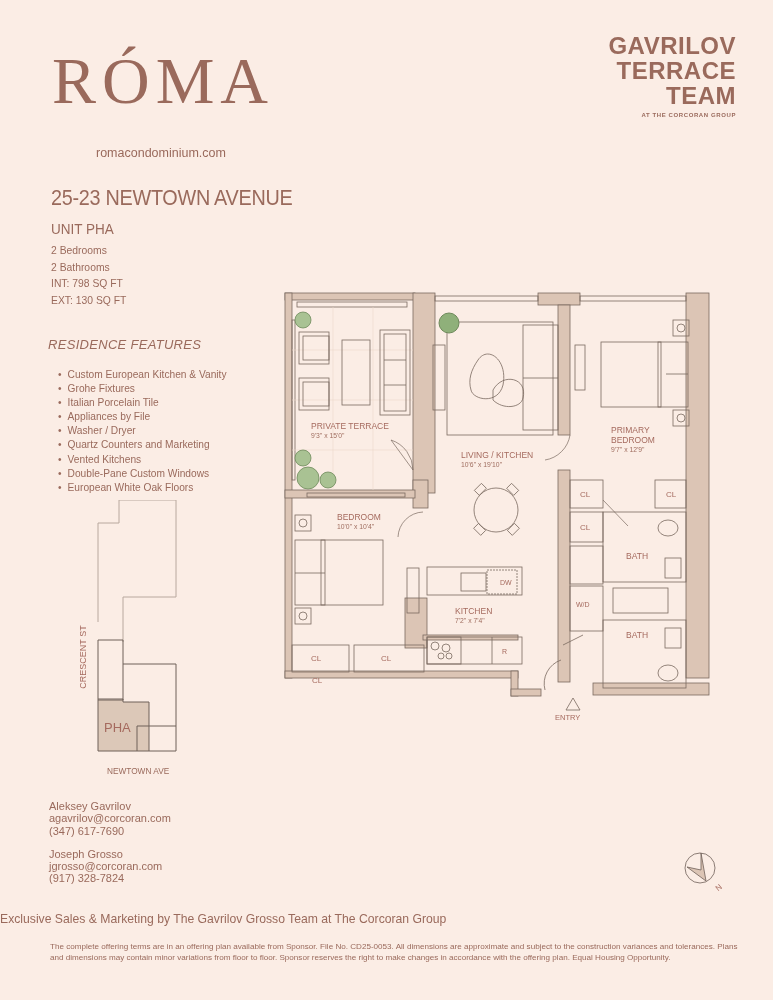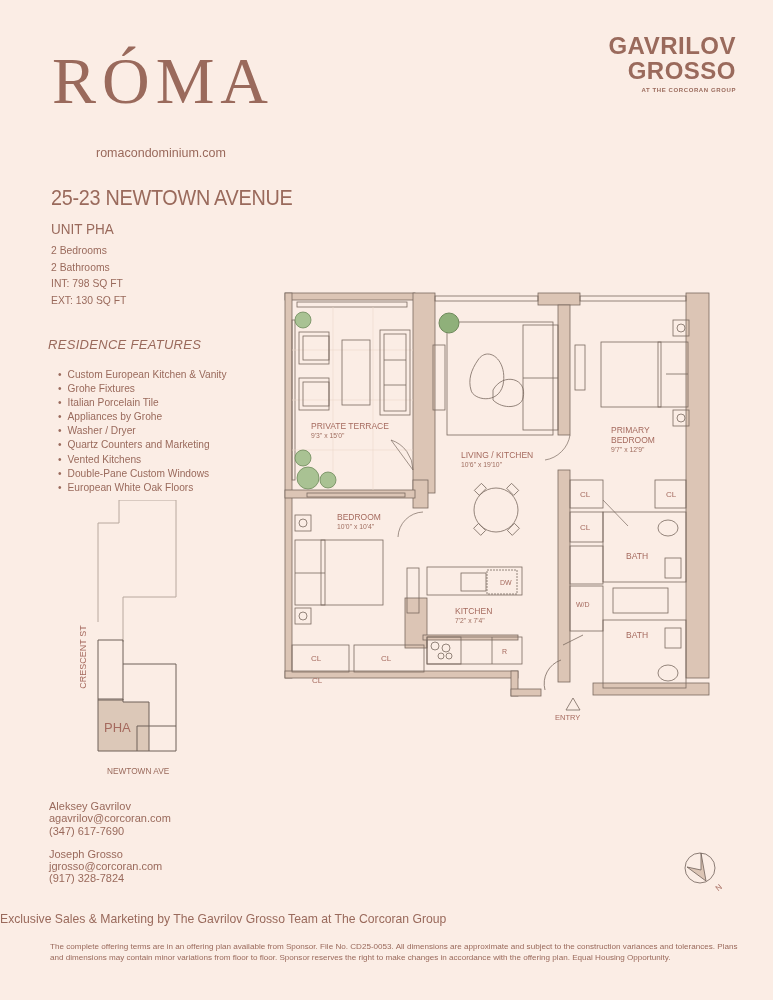--- a/index.html
+++ b/index.html
@@ -24,39 +24,40 @@
   .lbl { position:absolute; text-align:left; color:#a56a5e; font-size:8.5px; line-height:10px; white-space:nowrap; }
   .dim { font-size:6.8px; color:#a06e60; }
 </style>
 </head>
 <body>
 
 <div class="abs logo">RÓMA</div>
 <div class="abs site">romacondominium.com</div>
 <div class="abs team">
   <div>GAVRILOV</div>
-  <div>GROSSO</div>
+  <div>TERRACE</div>
+  <div>TEAM</div>
   <div class="sub">AT THE CORCORAN GROUP</div>
 </div>
 
 <div class="abs addr">25-23 NEWTOWN AVENUE</div>
 <div class="abs unit">UNIT PHA</div>
 <div class="abs specs">
   <div>2 Bedrooms</div>
   <div>2 Bathrooms</div>
   <div>INT:  798 SQ FT</div>
   <div>EXT:  130 SQ FT</div>
 </div>
 
 <div class="abs feat-title">RESIDENCE FEATURES</div>
 <ul class="abs features">
   <li>Custom European Kitchen &amp; Vanity</li>
   <li>Grohe Fixtures</li>
   <li>Italian Porcelain Tile</li>
-  <li>Appliances by Grohe</li>
+  <li>Appliances by File</li>
   <li>Washer / Dryer</li>
   <li>Quartz Counters and Marketing</li>
   <li>Vented Kitchens</li>
   <li>Double-Pane Custom Windows</li>
   <li>European White Oak Floors</li>
 </ul>
 
 <svg class="abs" style="left:70px;top:500px" width="130" height="290">
   <polyline points="28,111 28,12 49,12 49,-11 106,-11 106,86 53,86 53,131" fill="none" stroke="#b8a89e" stroke-width="1" transform="translate(0,11)"></polyline>
   <polygon points="28,200 53,200 53,202 79,202 79,251 28,251" fill="#dcc8b8" stroke="none"></polygon>

